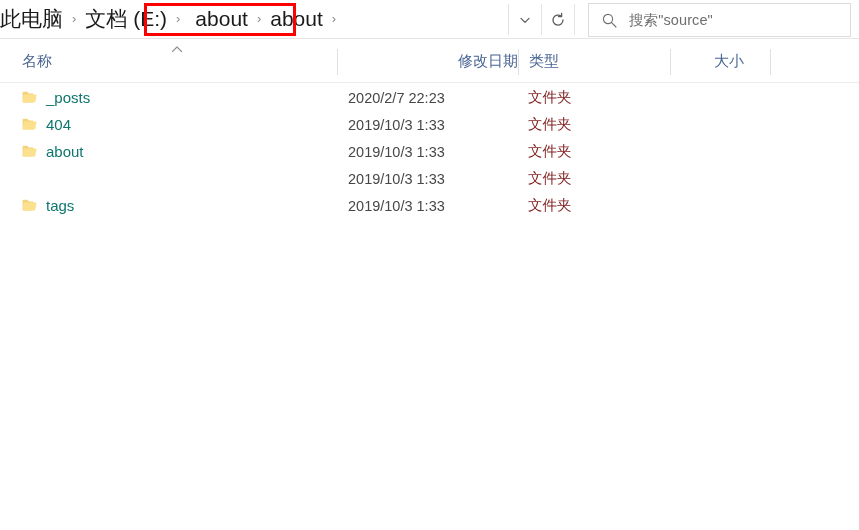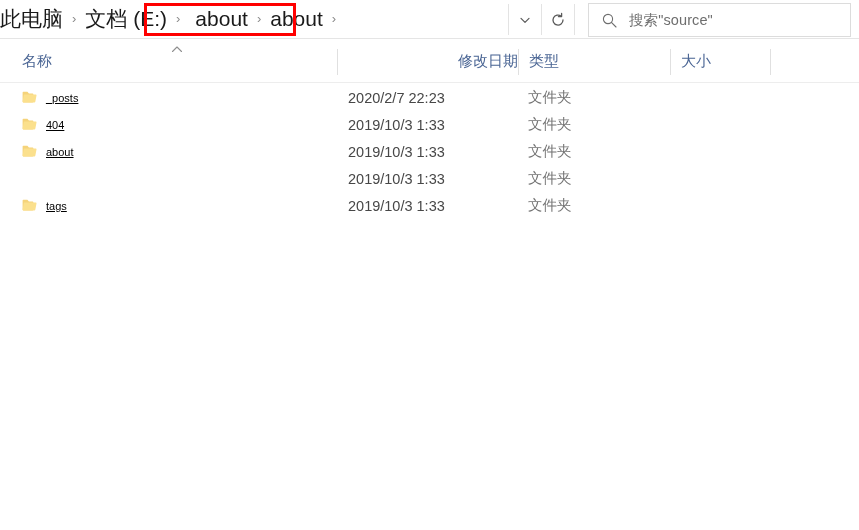--- a/index.html
+++ b/index.html
@@ -160,43 +160,42 @@
     display: flex;
     align-items: center;
   }
   .folder-icon {
     width: 16px;
     height: 15px;
     flex: none;
     margin-right: 8px;
   }
   .name-text {
-    font-size: 11px;
-    color: #000000;
-    text-decoration: underline;
+    font-size: 15px;
+    color: #0f766e;
   }
   .cell-date {
     position: absolute;
     left: 348px;
     top: 0;
     height: 27px;
     display: flex;
     align-items: center;
     font-size: 14.5px;
     color: #474747;
   }
   .cell-type {
     position: absolute;
     left: 528px;
     top: 0;
     height: 27px;
     display: flex;
     align-items: center;
     font-size: 14.5px;
-    color: #737373;
+    color: #7f1d1d;
   }
   .cell-size {
     position: absolute;
     left: 678px;
     top: 0;
     height: 27px;
     display: flex;
     align-items: center;
     font-size: 14.5px;
     color: #474747;
@@ -263,21 +262,21 @@
   <div class="colhead" style="left:338px; width:180px;justify-content:flex-end;">
     <span class="colhead-label">修改日期</span>
   </div>
 
   <div class="col-divider" style="left:518px;"></div>
   <div class="colhead" style="left:519px; width:151px;">
     <span class="colhead-label">类型</span>
   </div>
 
   <div class="col-divider" style="left:670px;"></div>
-  <div class="colhead" style="left:671px; width:99px;">
+  <div class="colhead" style="left:645px; width:99px;justify-content:flex-end;">
     <span class="colhead-label">大小</span>
   </div>
 
   <div class="col-divider" style="left:770px;"></div>
 </div>
 
 <svg class="sort-caret" viewBox="0 0 14 10">
   <path d="M2.5 7.5 L7 3 L11.5 7.5" fill="none" stroke="#8f8f8f" stroke-width="1.1" stroke-linecap="round" stroke-linejoin="round"></path>
 </svg>
 

